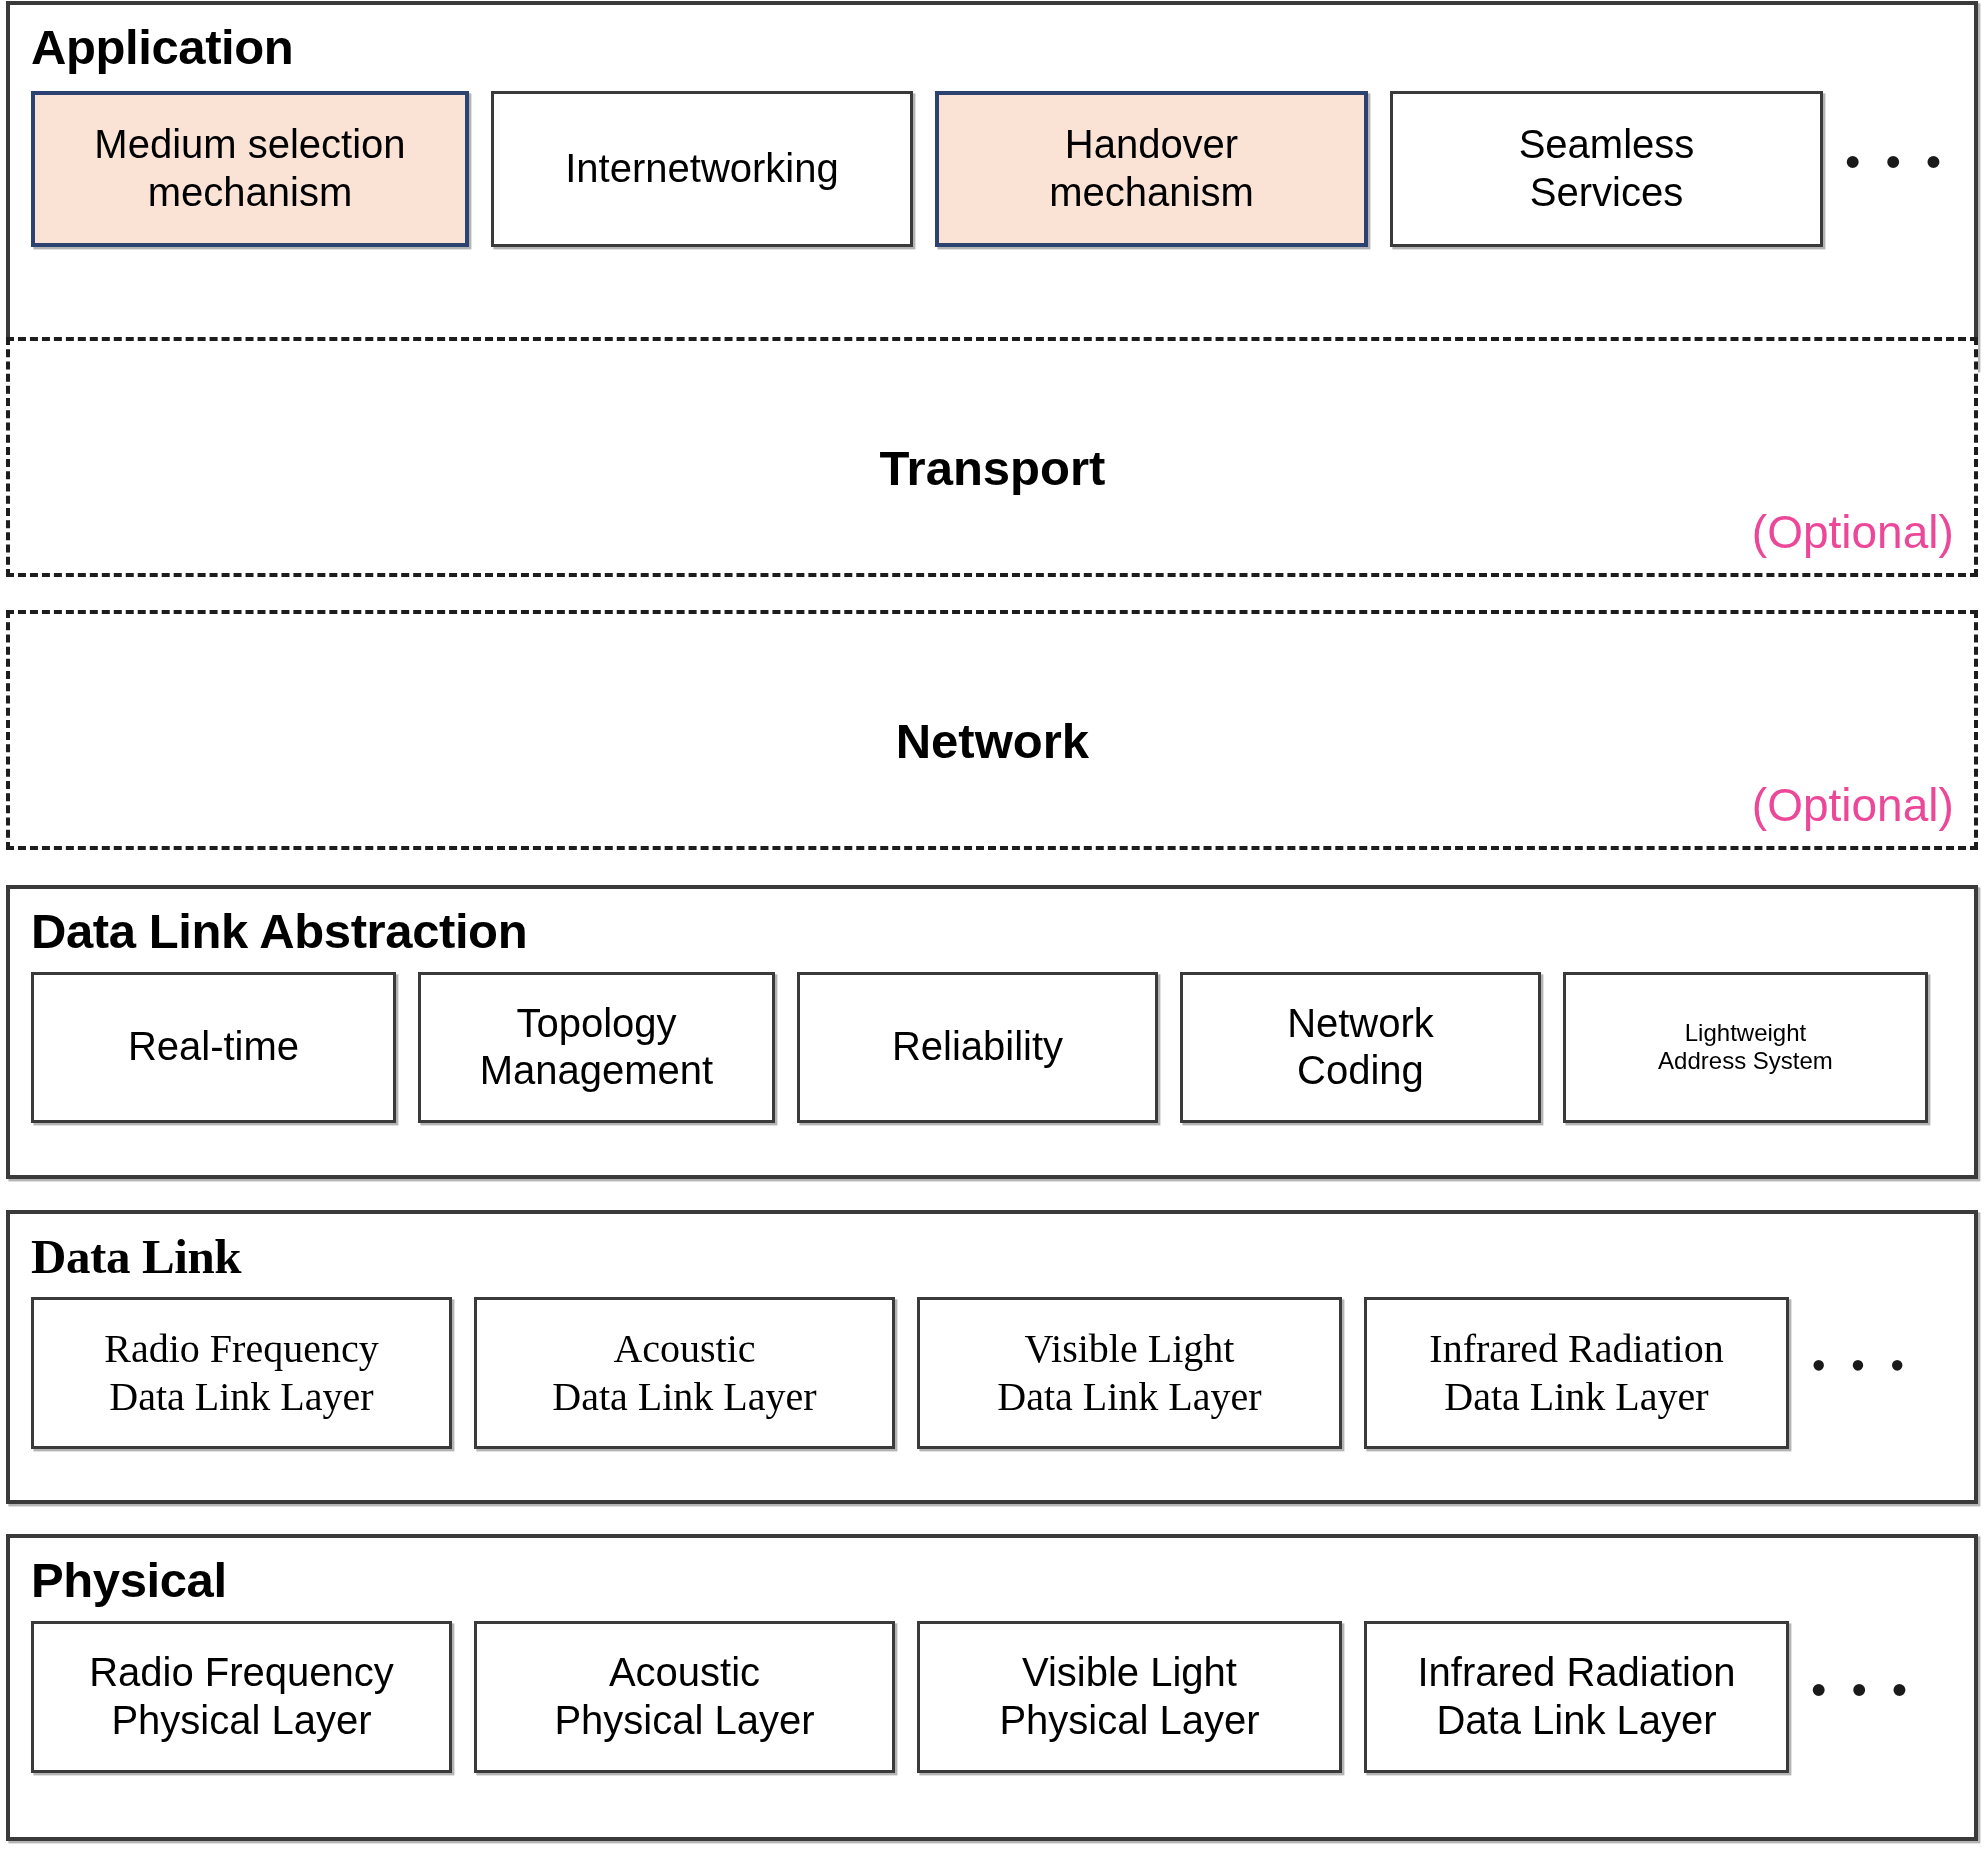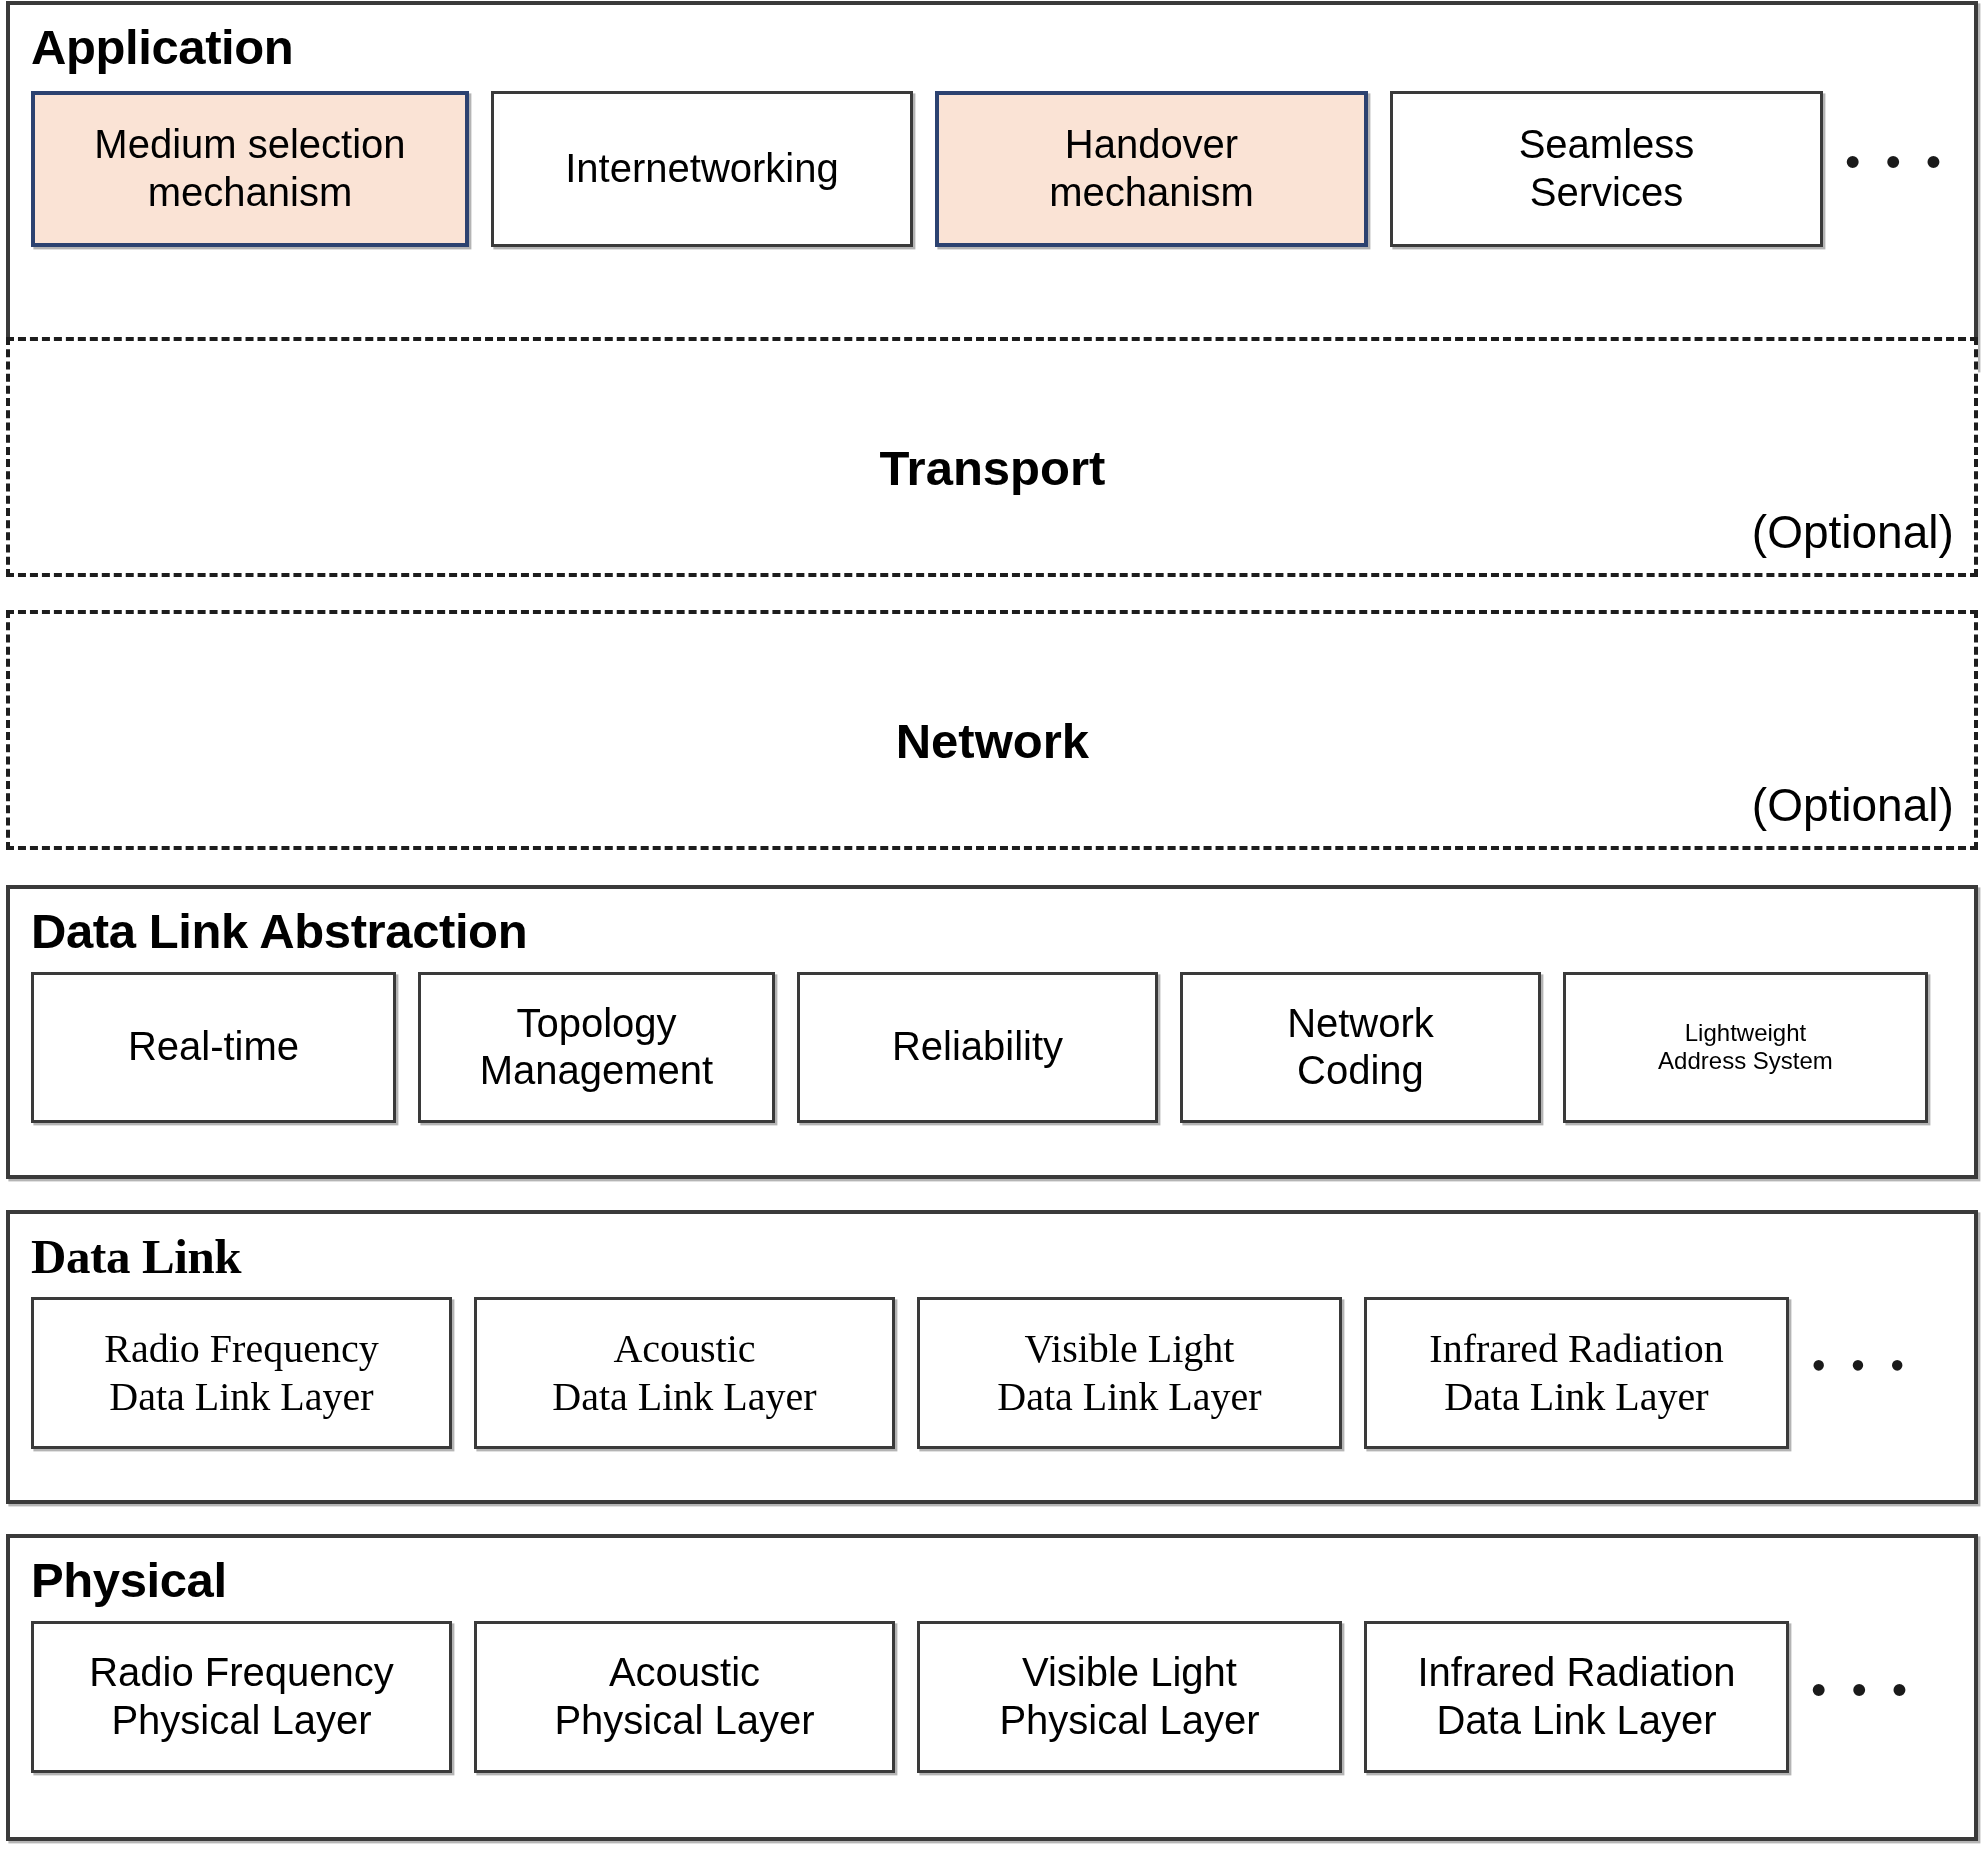--- a/index.html
+++ b/index.html
@@ -51,21 +51,21 @@
 
   .layer-title-center {
     font-weight: bold;
     font-size: 49px;
     text-align: center;
     color: #000000;
   }
   .optional-note {
     font-size: 46px;
     text-align: right;
-    color: #000000;
+    color: #ec4899;
     padding-right: 20.6px;
   }
 
   
   .row {
     display: flex;
     align-items: stretch;
     margin: 16px 0 17.5px 20.6px;
     padding-right: 16px;
   }

